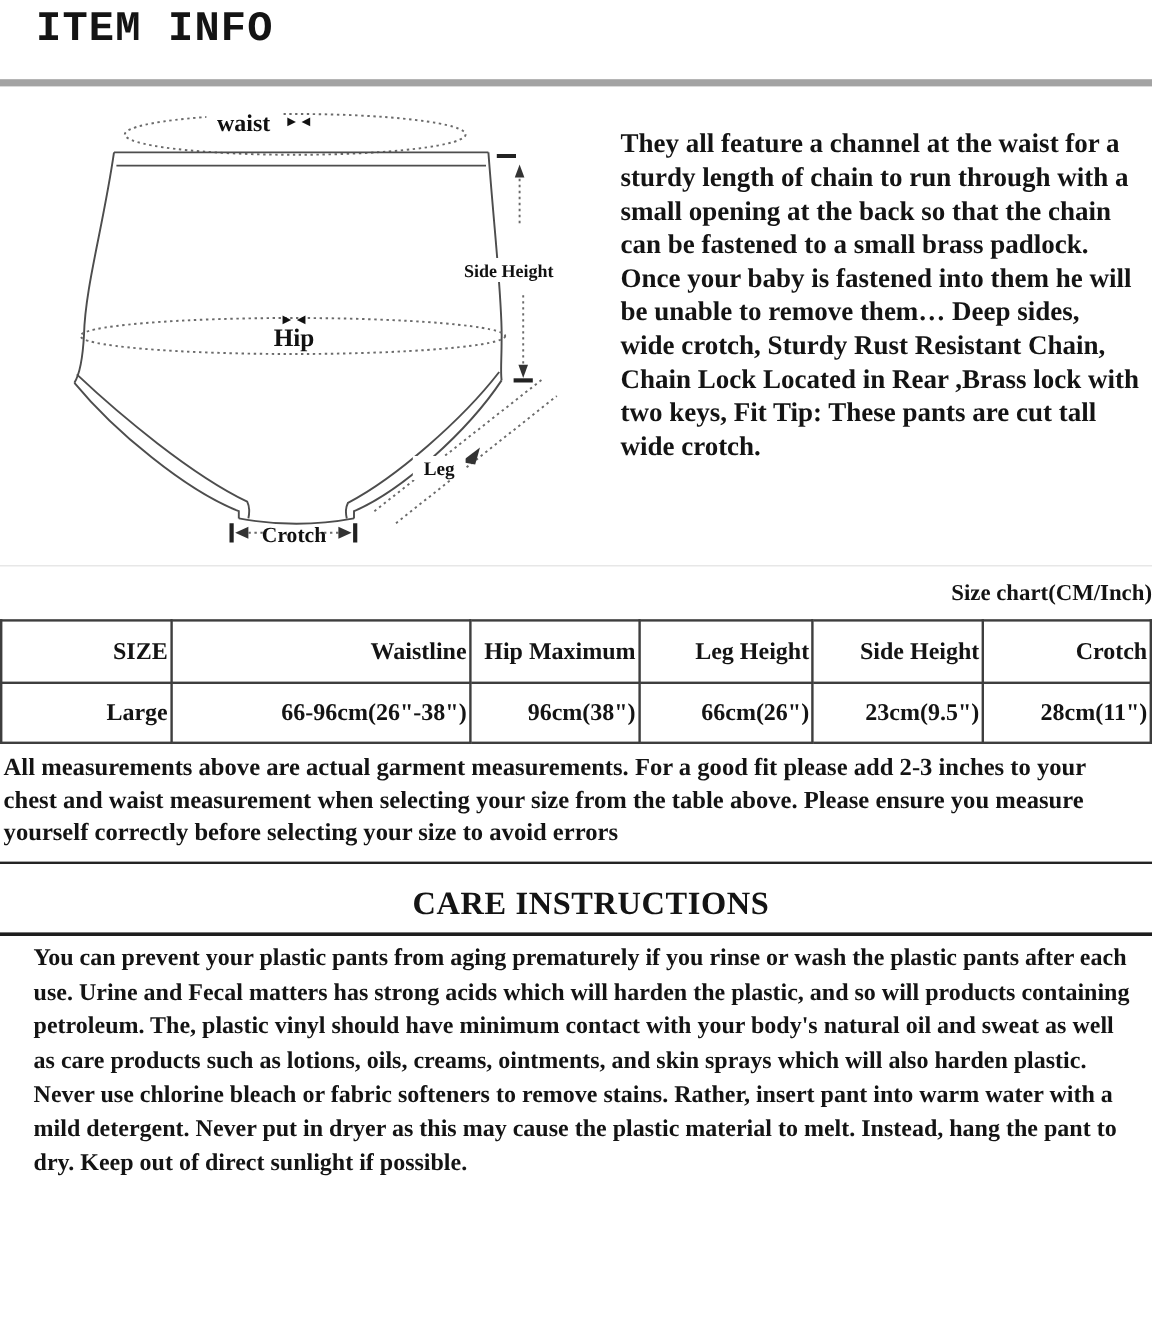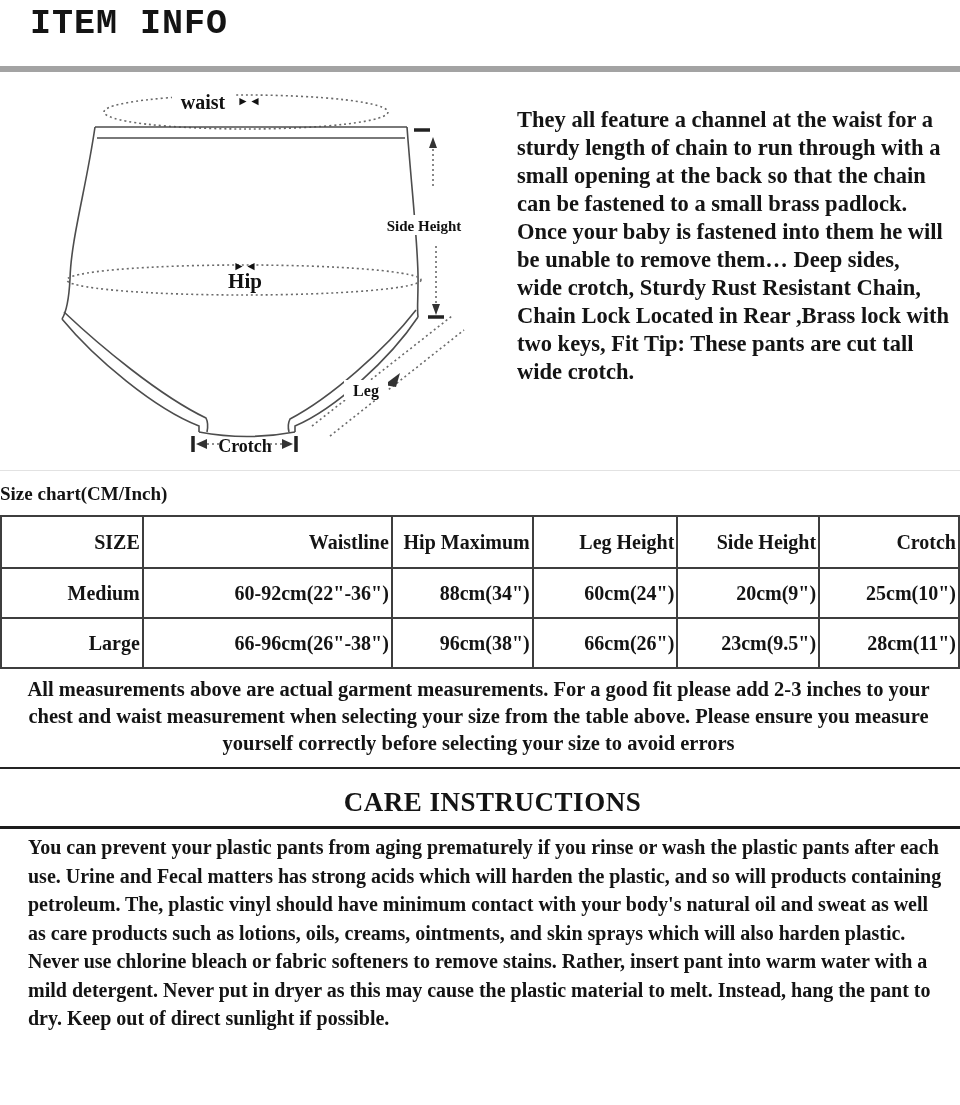--- a/index.html
+++ b/index.html
@@ -19,32 +19,32 @@
     padding:34px 10px 0 2px;
   }
   svg text { font-family:"Liberation Serif", serif; font-weight:bold; fill:#111; }
   svg .outline { fill:none; stroke:#4d4d4d; stroke-width:1.6; }
   svg .dotted  { fill:none; stroke:#6a6a6a; stroke-width:1.6; stroke-dasharray:2 3; }
   svg .tick    { stroke:#222; stroke-width:3.5; }
   svg .ah      { fill:#333; stroke:none; }
   svg .mask    { fill:#ffffff; stroke:none; }
 
   
-  .chart-title { text-align:left; font-size:19px; margin:12px 0 10px 0; }
+  .chart-title { text-align:right; font-size:19px; margin:12px 0 10px 12px; }
   table.size-chart { width:100%; border-collapse:collapse; table-layout:fixed; }
   .size-chart th, .size-chart td {
     border:2px solid #3e3e3e; text-align:right; vertical-align:middle;
     font-weight:bold; padding:0 2px; overflow:hidden;
   }
   .size-chart th { height:50px; font-size:20px; }
   .size-chart td { height:48px; font-size:20px; }
 
   .size-note {
     font-size:20.5px; line-height:27px;
-    padding:7px 6px 10px 3px; border-bottom:2px solid #242424;text-align:center;
+    padding:7px 6px 10px 3px; border-bottom:2px solid #242424;
   }
 
   
   .care-header { margin-top:16px; padding:2px 0 8px 25px; border-bottom:3px solid #1d1d1d;text-align:center; }
   .care-header h2 { margin:0; font-size:27px; letter-spacing:0.5px; }
   .care-section { padding:4px 18px 10px 28px; }
   .care-heading { font-size:21px; line-height:30px; }
   .care-body { font-size:20px; line-height:28.5px; }
 </style>
 </head>
@@ -133,28 +133,20 @@
       <th>SIZE</th>
       <th>Waistline</th>
       <th>Hip Maximum</th>
       <th>Leg  Height</th>
       <th>Side Height</th>
       <th>Crotch</th>
     </tr>
   </thead>
   <tbody>
     <tr>
-      <td>Medium</td>
-      <td>60-92cm(22"-36")</td>
-      <td>88cm(34")</td>
-      <td>60cm(24")</td>
-      <td>20cm(9")</td>
-      <td>25cm(10")</td>
-    </tr>
-    <tr>
       <td>Large</td>
       <td>66-96cm(26"-38")</td>
       <td>96cm(38")</td>
       <td>66cm(26")</td>
       <td>23cm(9.5")</td>
       <td>28cm(11")</td>
     </tr>
   </tbody>
 </table>
 

